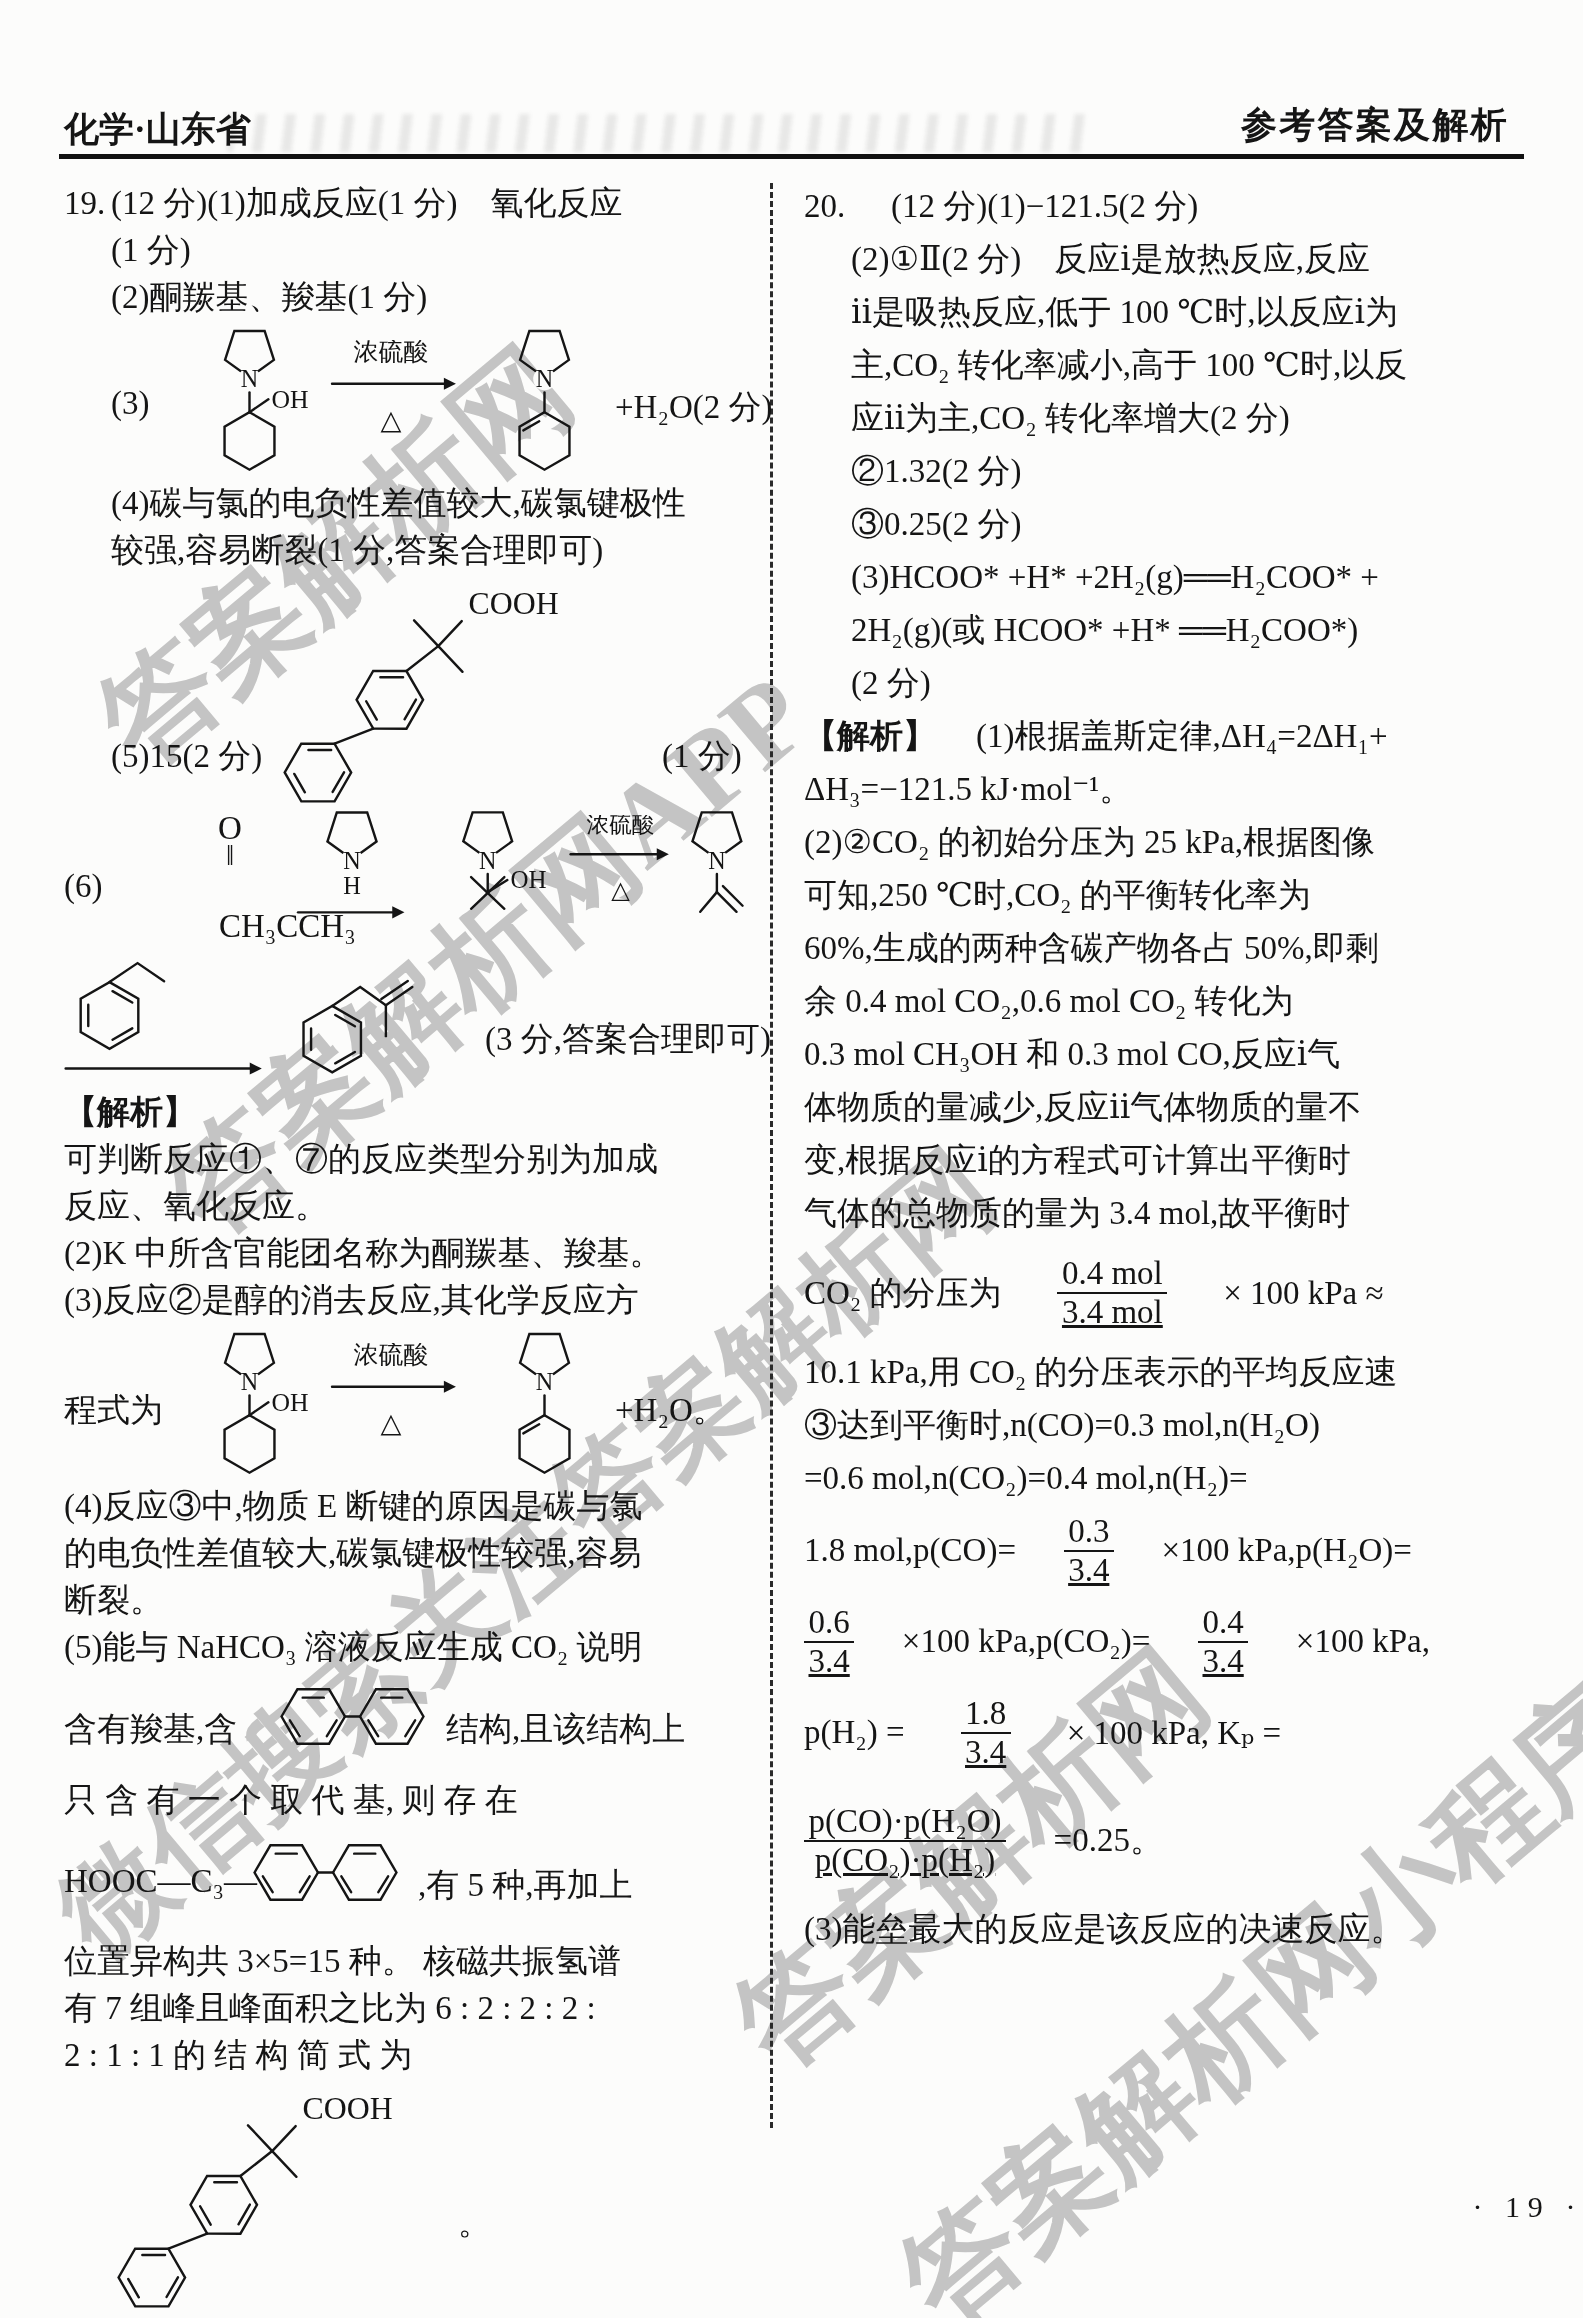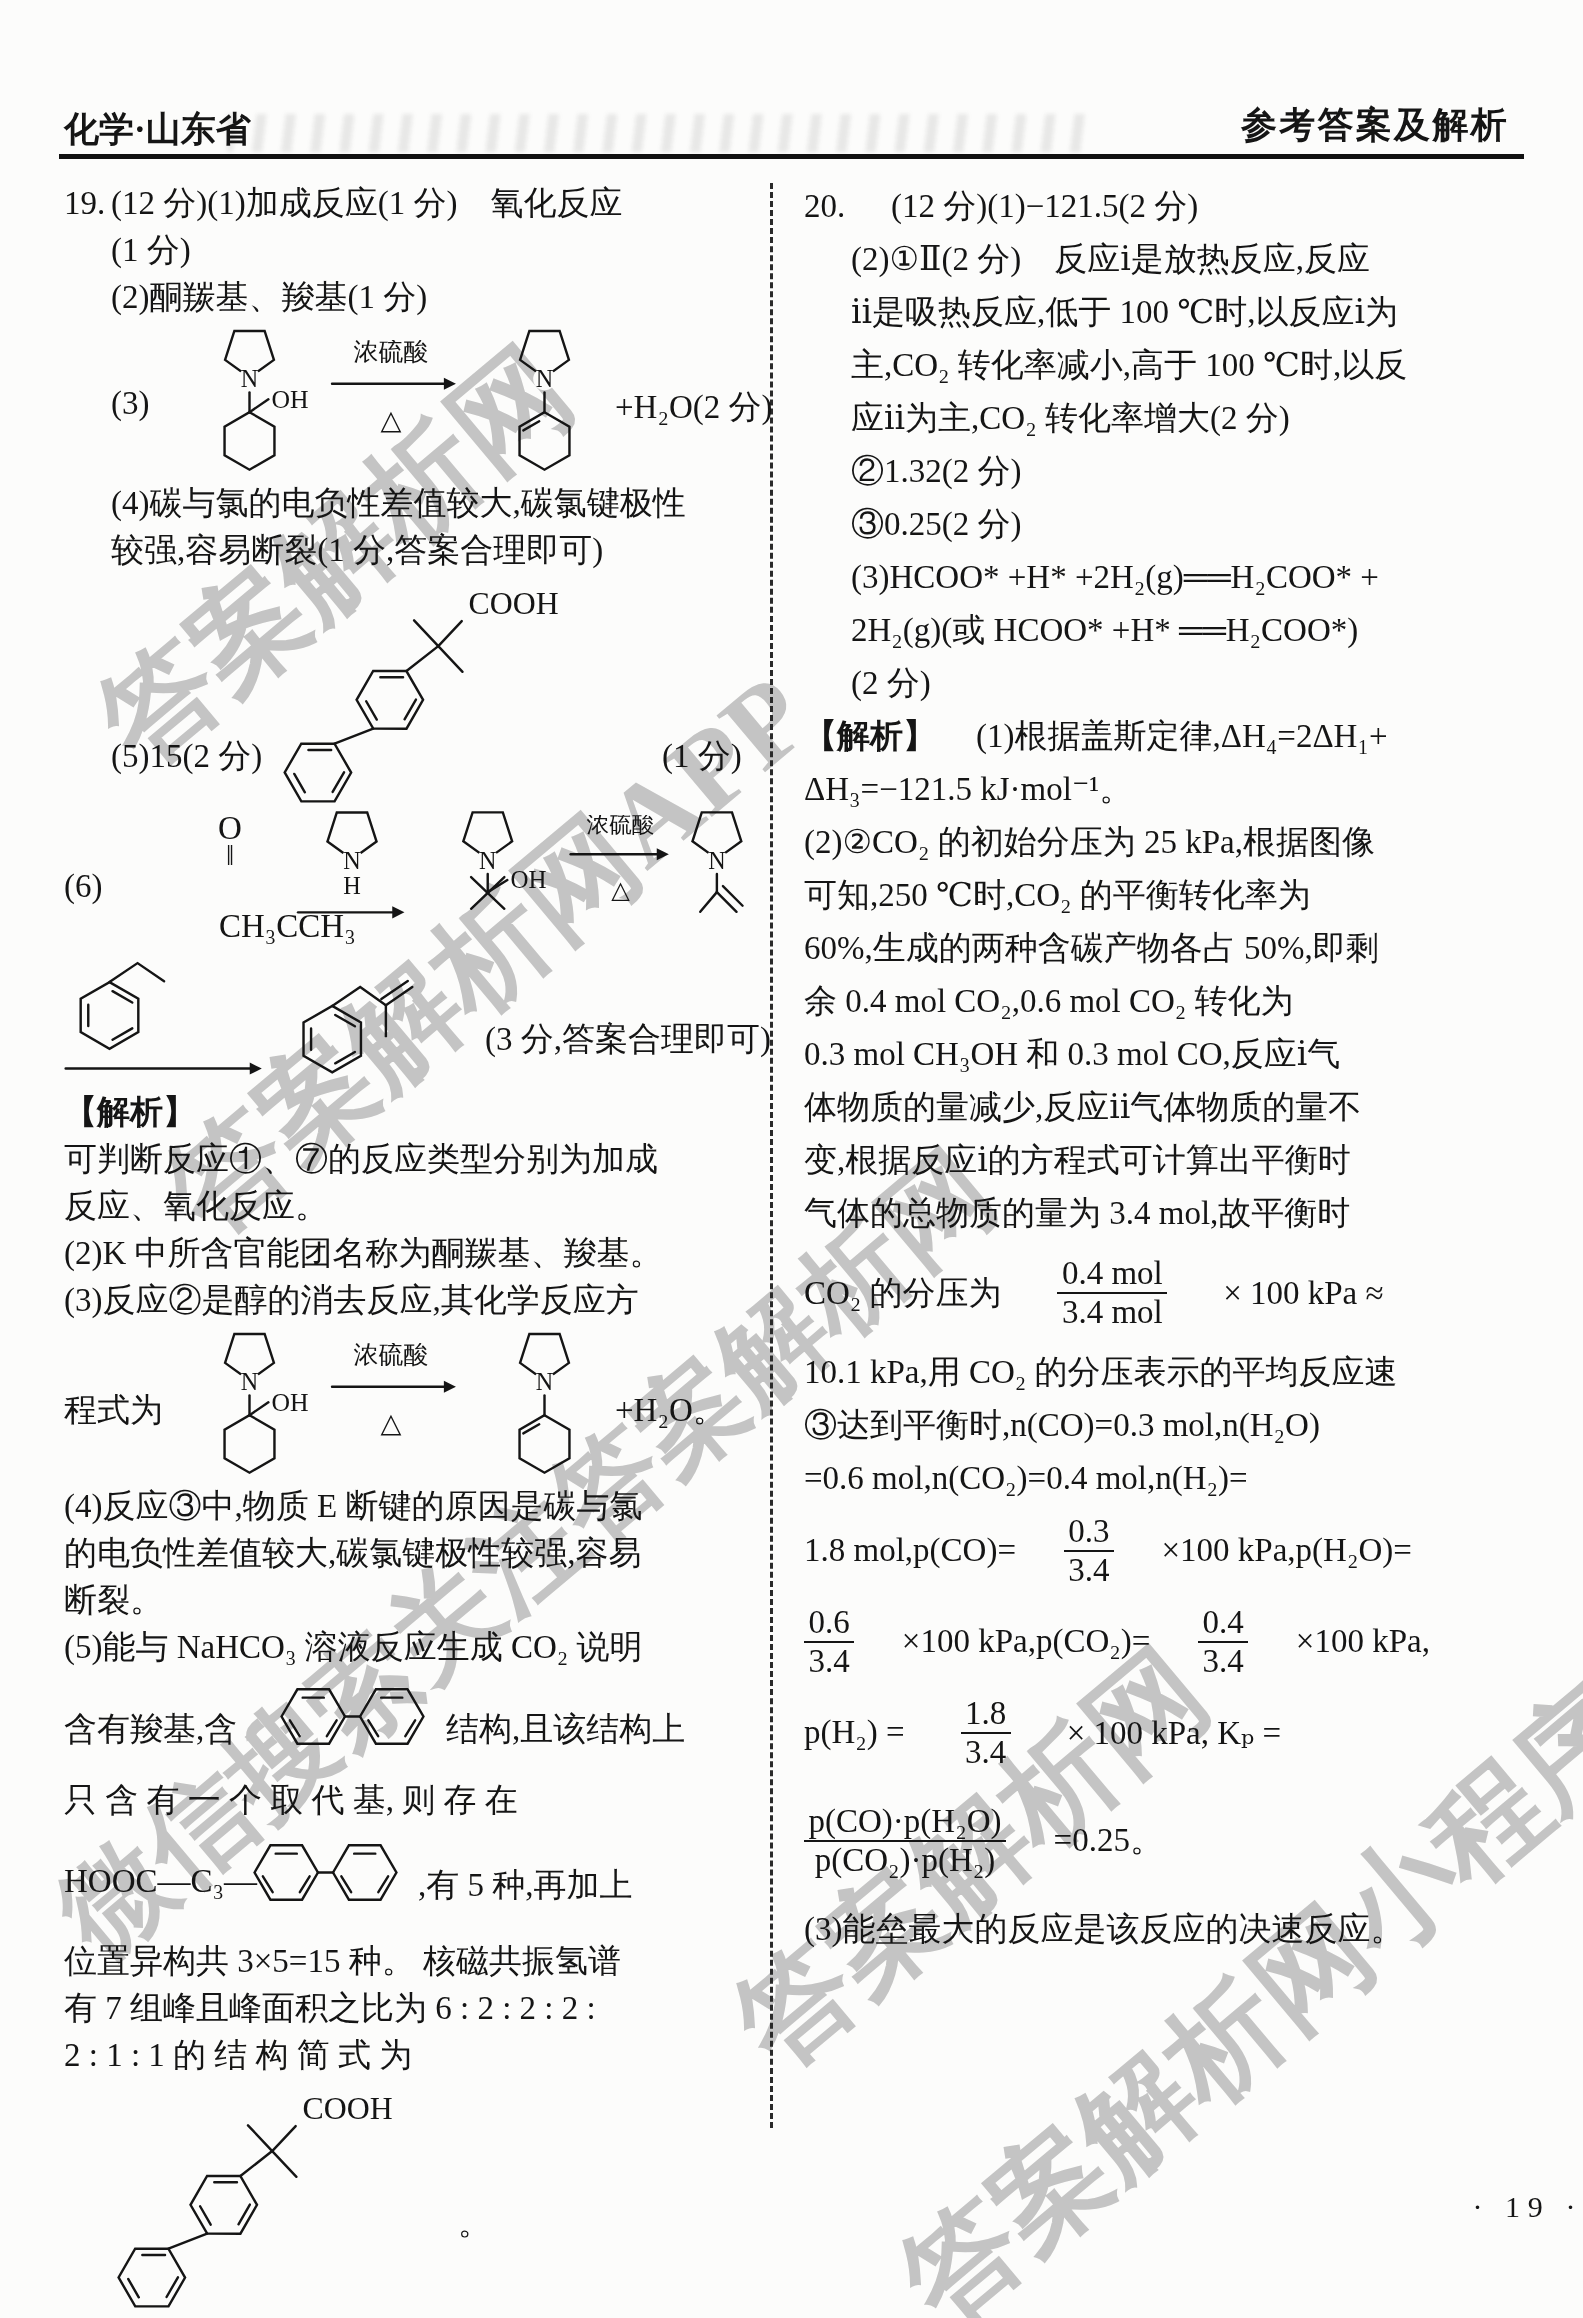--- a/index.html
+++ b/index.html
@@ -19,21 +19,21 @@
   .divider{position:absolute;left:770px;top:183px;height:1945px;border-left:3.8px dashed #2a2a2a;z-index:2;}
   .lline{height:47px;display:flex;align-items:center;font-size:33px;white-space:pre;}
   .rline{height:53px;display:flex;align-items:center;font-size:33px;white-space:pre;gap:40px;}
   .t120{height:91px}.t140{height:106px}.t150{height:114px}.t165{height:125px}
   .ind{padding-left:47px;}
   .hangnum{display:inline-block;min-width:47px;}
   .bold{font-weight:bold;}
   
   .frac{display:inline-block;text-align:center;margin:0 7.6px;}
   .frac .fr-n{display:block;border-bottom:2.3px solid #151515;padding:0 4.5px;}
-  .frac .fr-d{display:block;padding:0 4.5px;}
+  .frac .fr-d{display:block;padding:0 4.5px;text-decoration:underline;}
   
   .fig{position:relative;font-size:33px;}
   .fig .t{position:absolute;white-space:pre;}
   .fig .s{position:absolute;}
   svg path{stroke:#151515;stroke-width:3.2;fill:none;stroke-linecap:round;}
   svg .ah{fill:#151515;stroke:none;}
   svg .wc{fill:#fcfcfb;stroke:none;}
   svg text{fill:#151515;stroke:none;font-family:inherit;}
   
   .wm{position:absolute;color:#8e8e8e;opacity:.5;white-space:nowrap;font-weight:bold;

